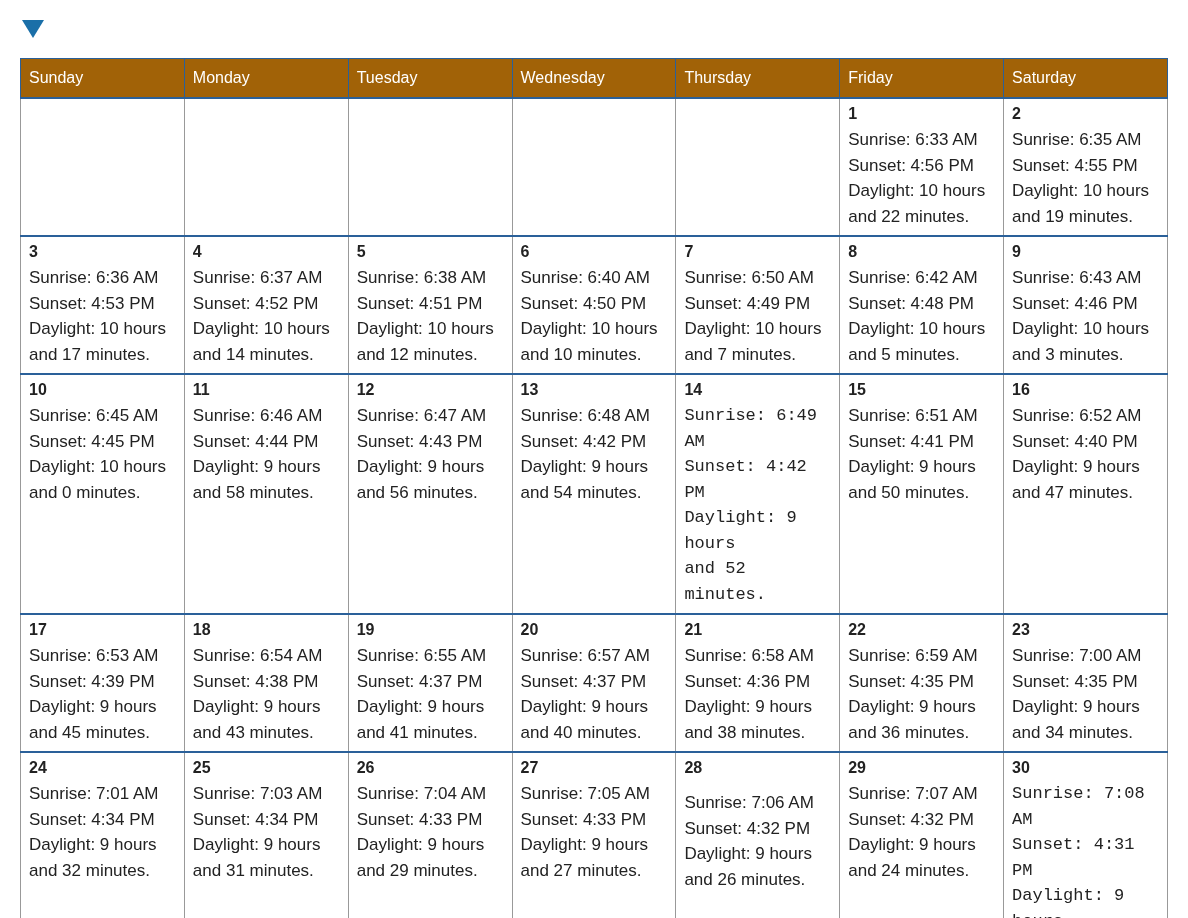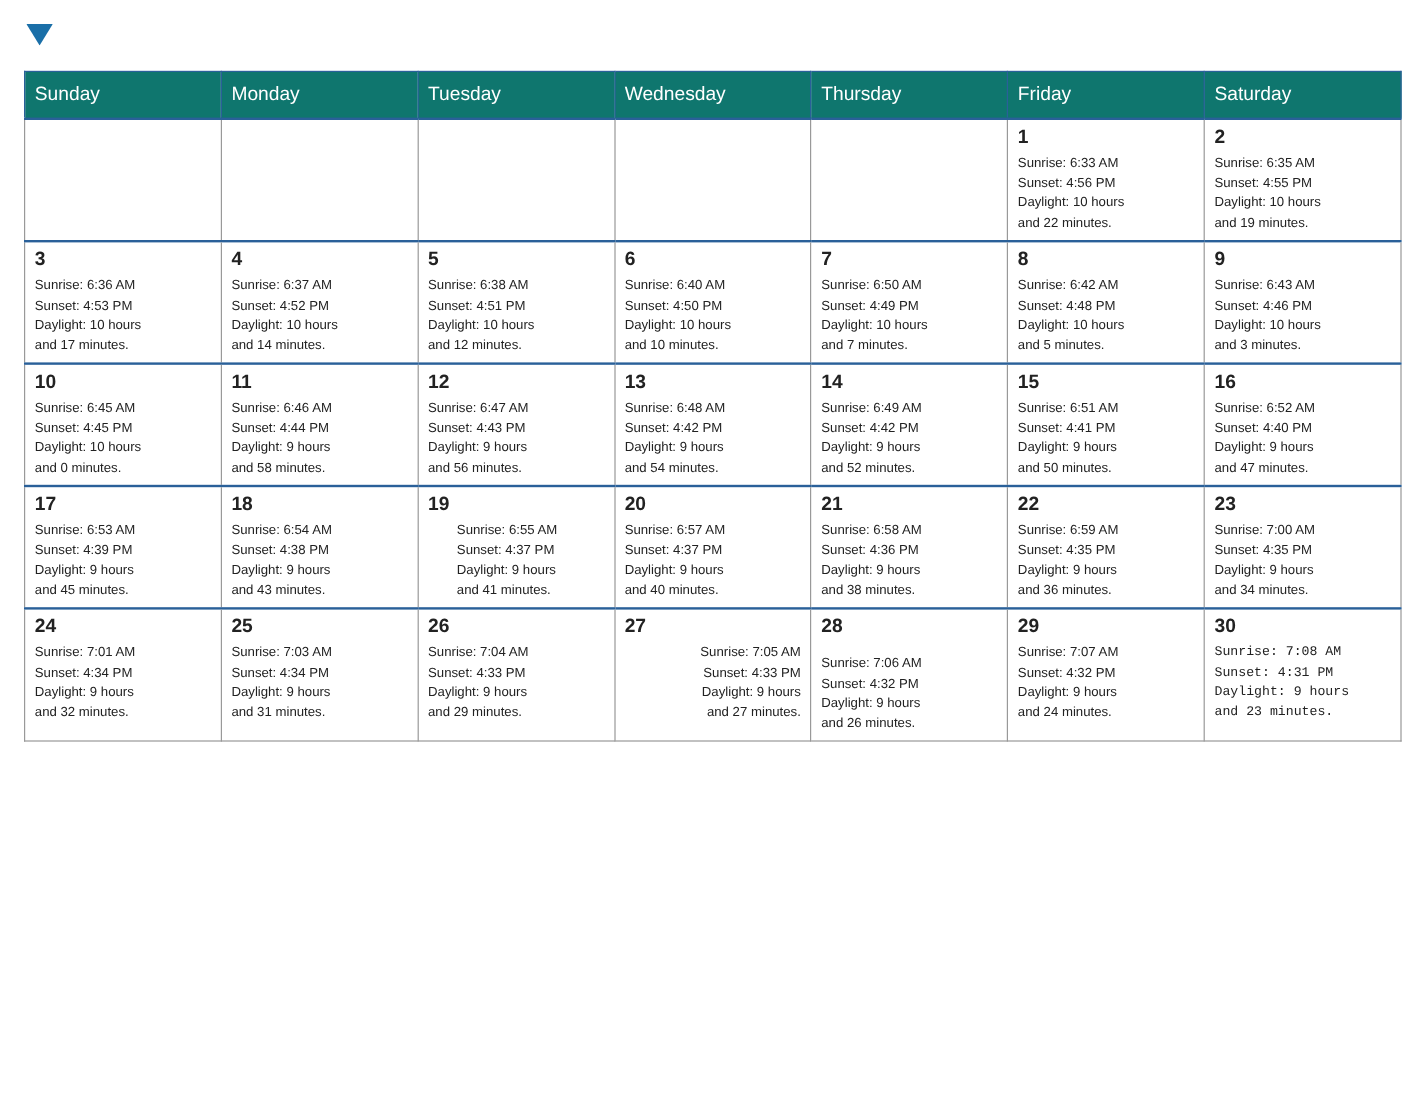--- a/index.html
+++ b/index.html
@@ -32,21 +32,21 @@
     .location {
       font-size: 22px;
       color: #555;
       margin-top: 4px;
     }
     .calendar {
       width: 100%;
       border-collapse: collapse;
     }
     .calendar th {
-      background-color: #0f766e;
+      background-color: #a16207;
       color: #fff;
       padding: 10px 8px;
       text-align: left;
       font-size: 16px;
       font-weight: normal;
       border: 1px solid #2a6099;
     }
     .calendar td {
       border: 1px solid #999;
       vertical-align: top;
@@ -60,21 +60,21 @@
     .calendar tr td {
       border-top: 2px solid #2a6099;
     }
     .day-num {
       font-size: 16px;
       font-weight: bold;
       margin-bottom: 4px;
       display: block;
     }
     .day-info {
-      font-size: 11px;
+      font-size: 17px;
       line-height: 1.5;
       color: #222;
     }
     .empty-cell {
       background: #f9f9f9;
     }
     .logo-row {
       display: flex;
       align-items: center;
     }
@@ -229,21 +229,21 @@
         </td>
         <td>
           <span class="day-num">13</span>
           <div class="day-info" style="white-space: pre-line;">Sunrise: 6:48 AM
 Sunset: 4:42 PM
 Daylight: 9 hours
 and 54 minutes.</div>
         </td>
         <td>
           <span class="day-num">14</span>
-          <div class="day-info" style="white-space: pre-line;">Sunrise: 6:49 AM
+          <div class="day-info" style="white-space: pre-line; font-family: Liberation Mono, monospace;">Sunrise: 6:49 AM
 Sunset: 4:42 PM
 Daylight: 9 hours
 and 52 minutes.</div>
         </td>
         <td>
           <span class="day-num">15</span>
           <div class="day-info" style="white-space: pre-line;">Sunrise: 6:51 AM
 Sunset: 4:41 PM
 Daylight: 9 hours
 and 50 minutes.</div>
@@ -266,21 +266,21 @@
         </td>
         <td>
           <span class="day-num">18</span>
           <div class="day-info" style="white-space: pre-line;">Sunrise: 6:54 AM
 Sunset: 4:38 PM
 Daylight: 9 hours
 and 43 minutes.</div>
         </td>
         <td>
           <span class="day-num">19</span>
-          <div class="day-info" style="white-space: pre-line; margin-left: 24px;">Sunrise: 6:55 AM
+          <div class="day-info" style="white-space: pre-line;">Sunrise: 6:55 AM
 Sunset: 4:37 PM
 Daylight: 9 hours
 and 41 minutes.</div>
         </td>
         <td>
           <span class="day-num">20</span>
           <div class="day-info" style="white-space: pre-line;">Sunrise: 6:57 AM
 Sunset: 4:37 PM
 Daylight: 9 hours
 and 40 minutes.</div>
@@ -324,21 +324,21 @@
         </td>
         <td>
           <span class="day-num">26</span>
           <div class="day-info" style="white-space: pre-line;">Sunrise: 7:04 AM
 Sunset: 4:33 PM
 Daylight: 9 hours
 and 29 minutes.</div>
         </td>
         <td>
           <span class="day-num">27</span>
-          <div class="day-info" style="white-space: pre-line; text-align: right;">Sunrise: 7:05 AM
+          <div class="day-info" style="white-space: pre-line;">Sunrise: 7:05 AM
 Sunset: 4:33 PM
 Daylight: 9 hours
 and 27 minutes.</div>
         </td>
         <td>
           <span class="day-num">28</span>
           <div class="day-info" style="white-space: pre-line; margin-top: 13px;">Sunrise: 7:06 AM
 Sunset: 4:32 PM
 Daylight: 9 hours
 and 26 minutes.</div>

